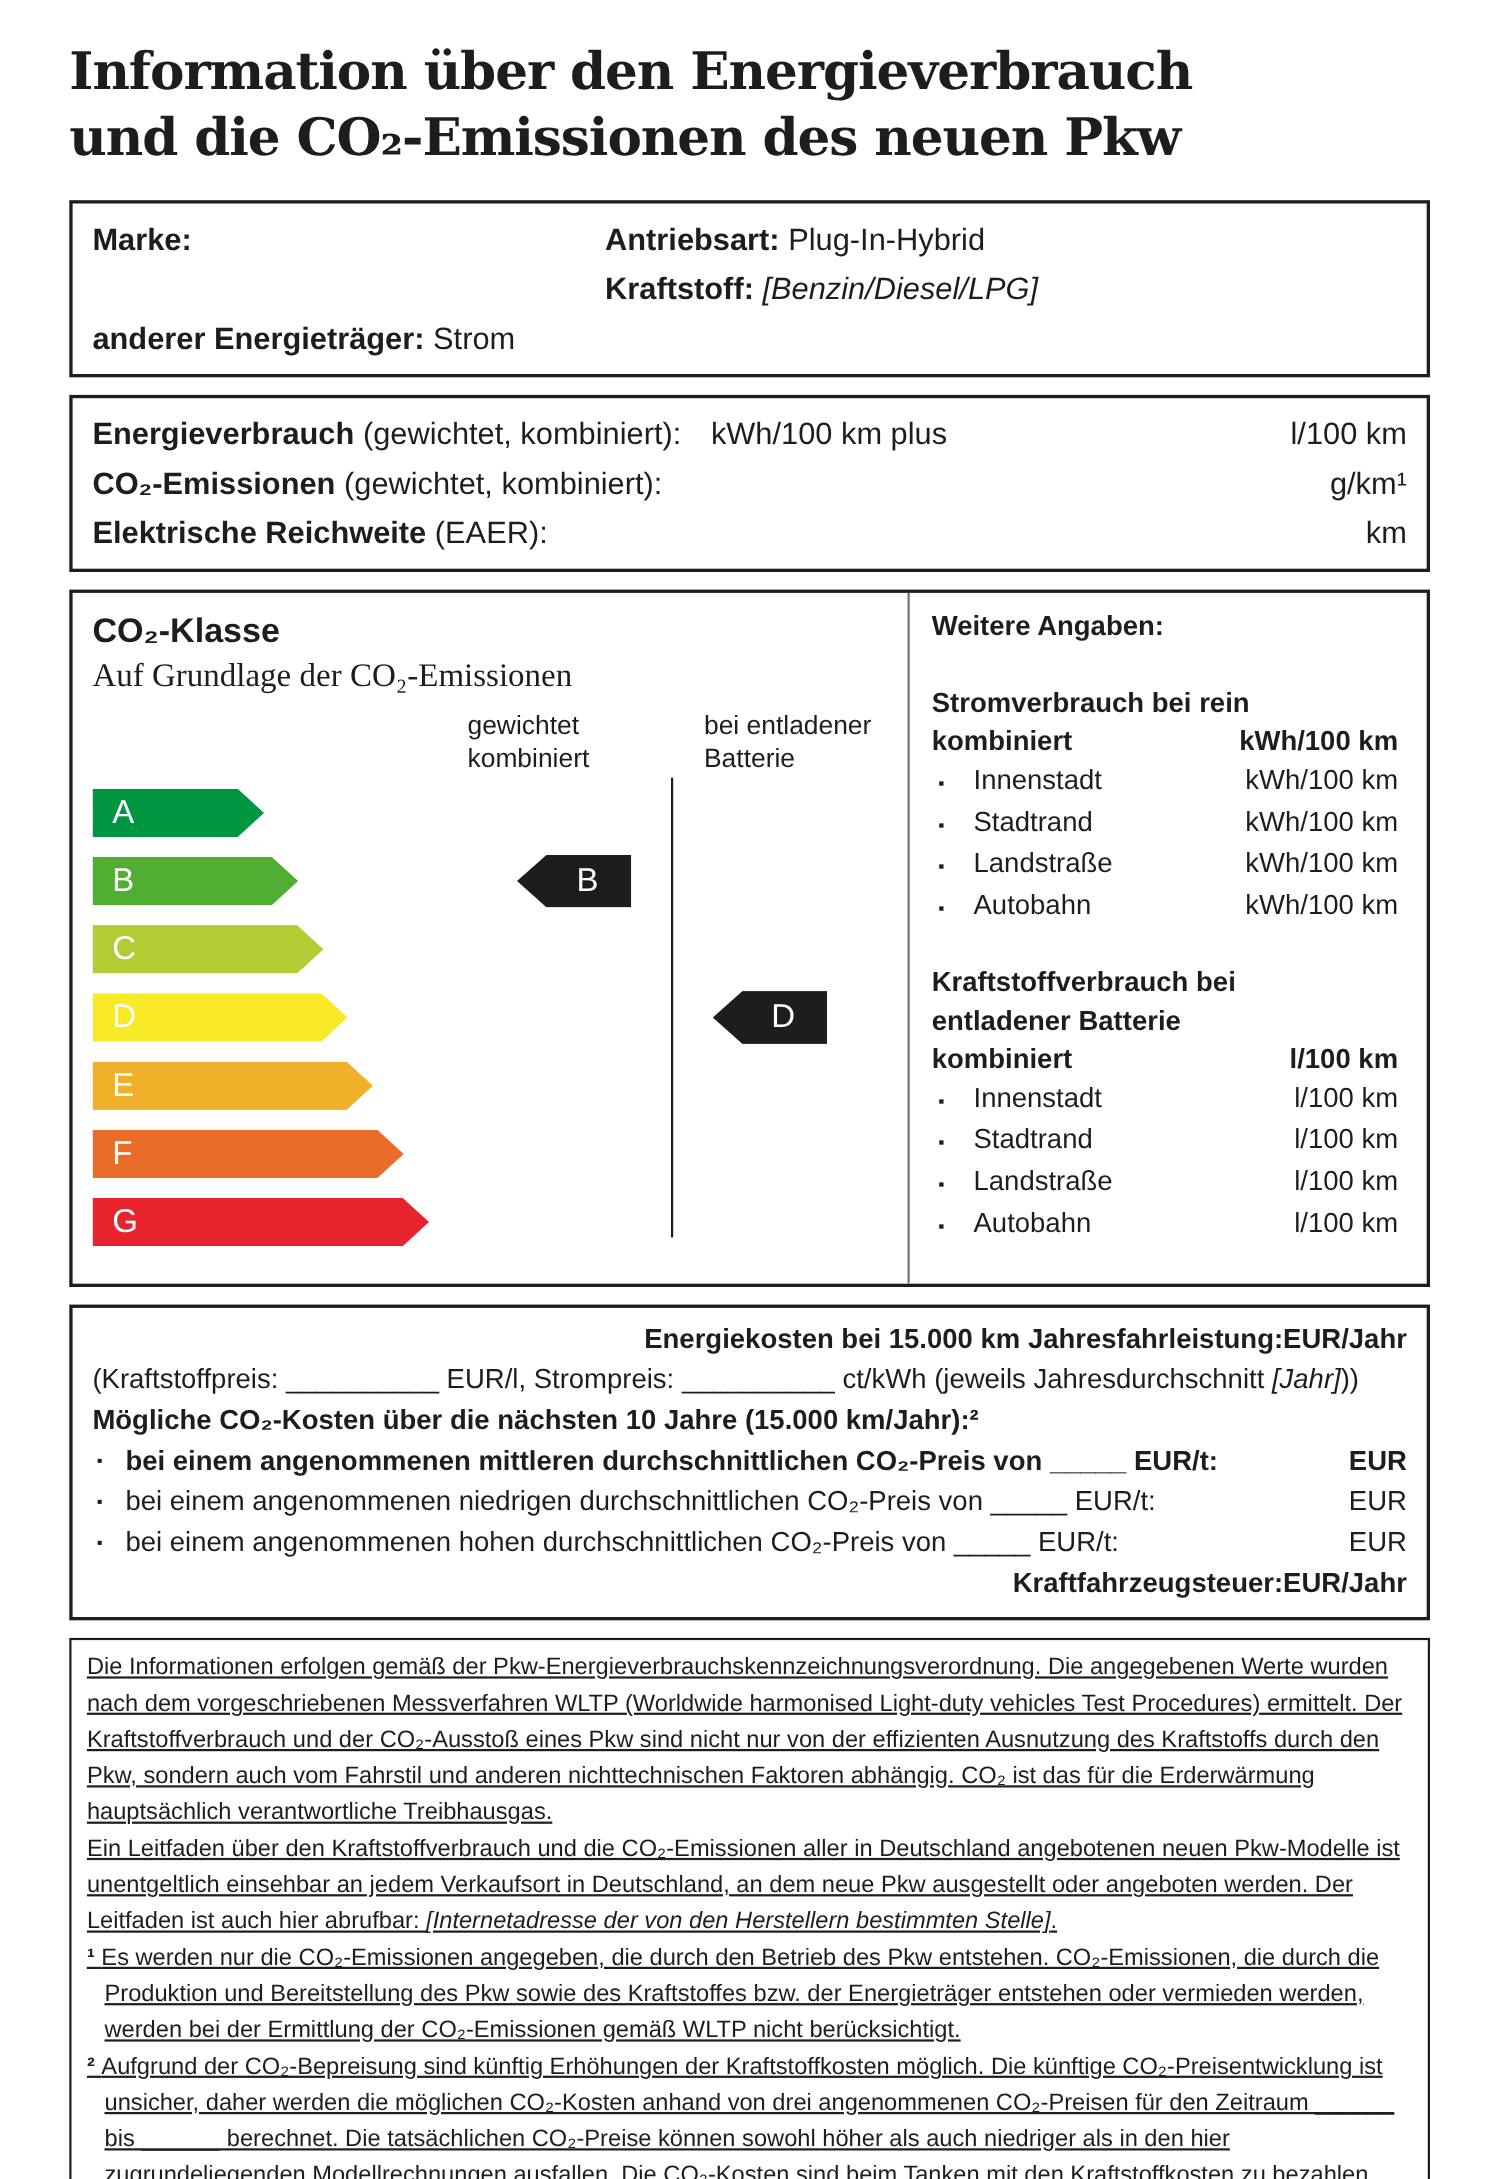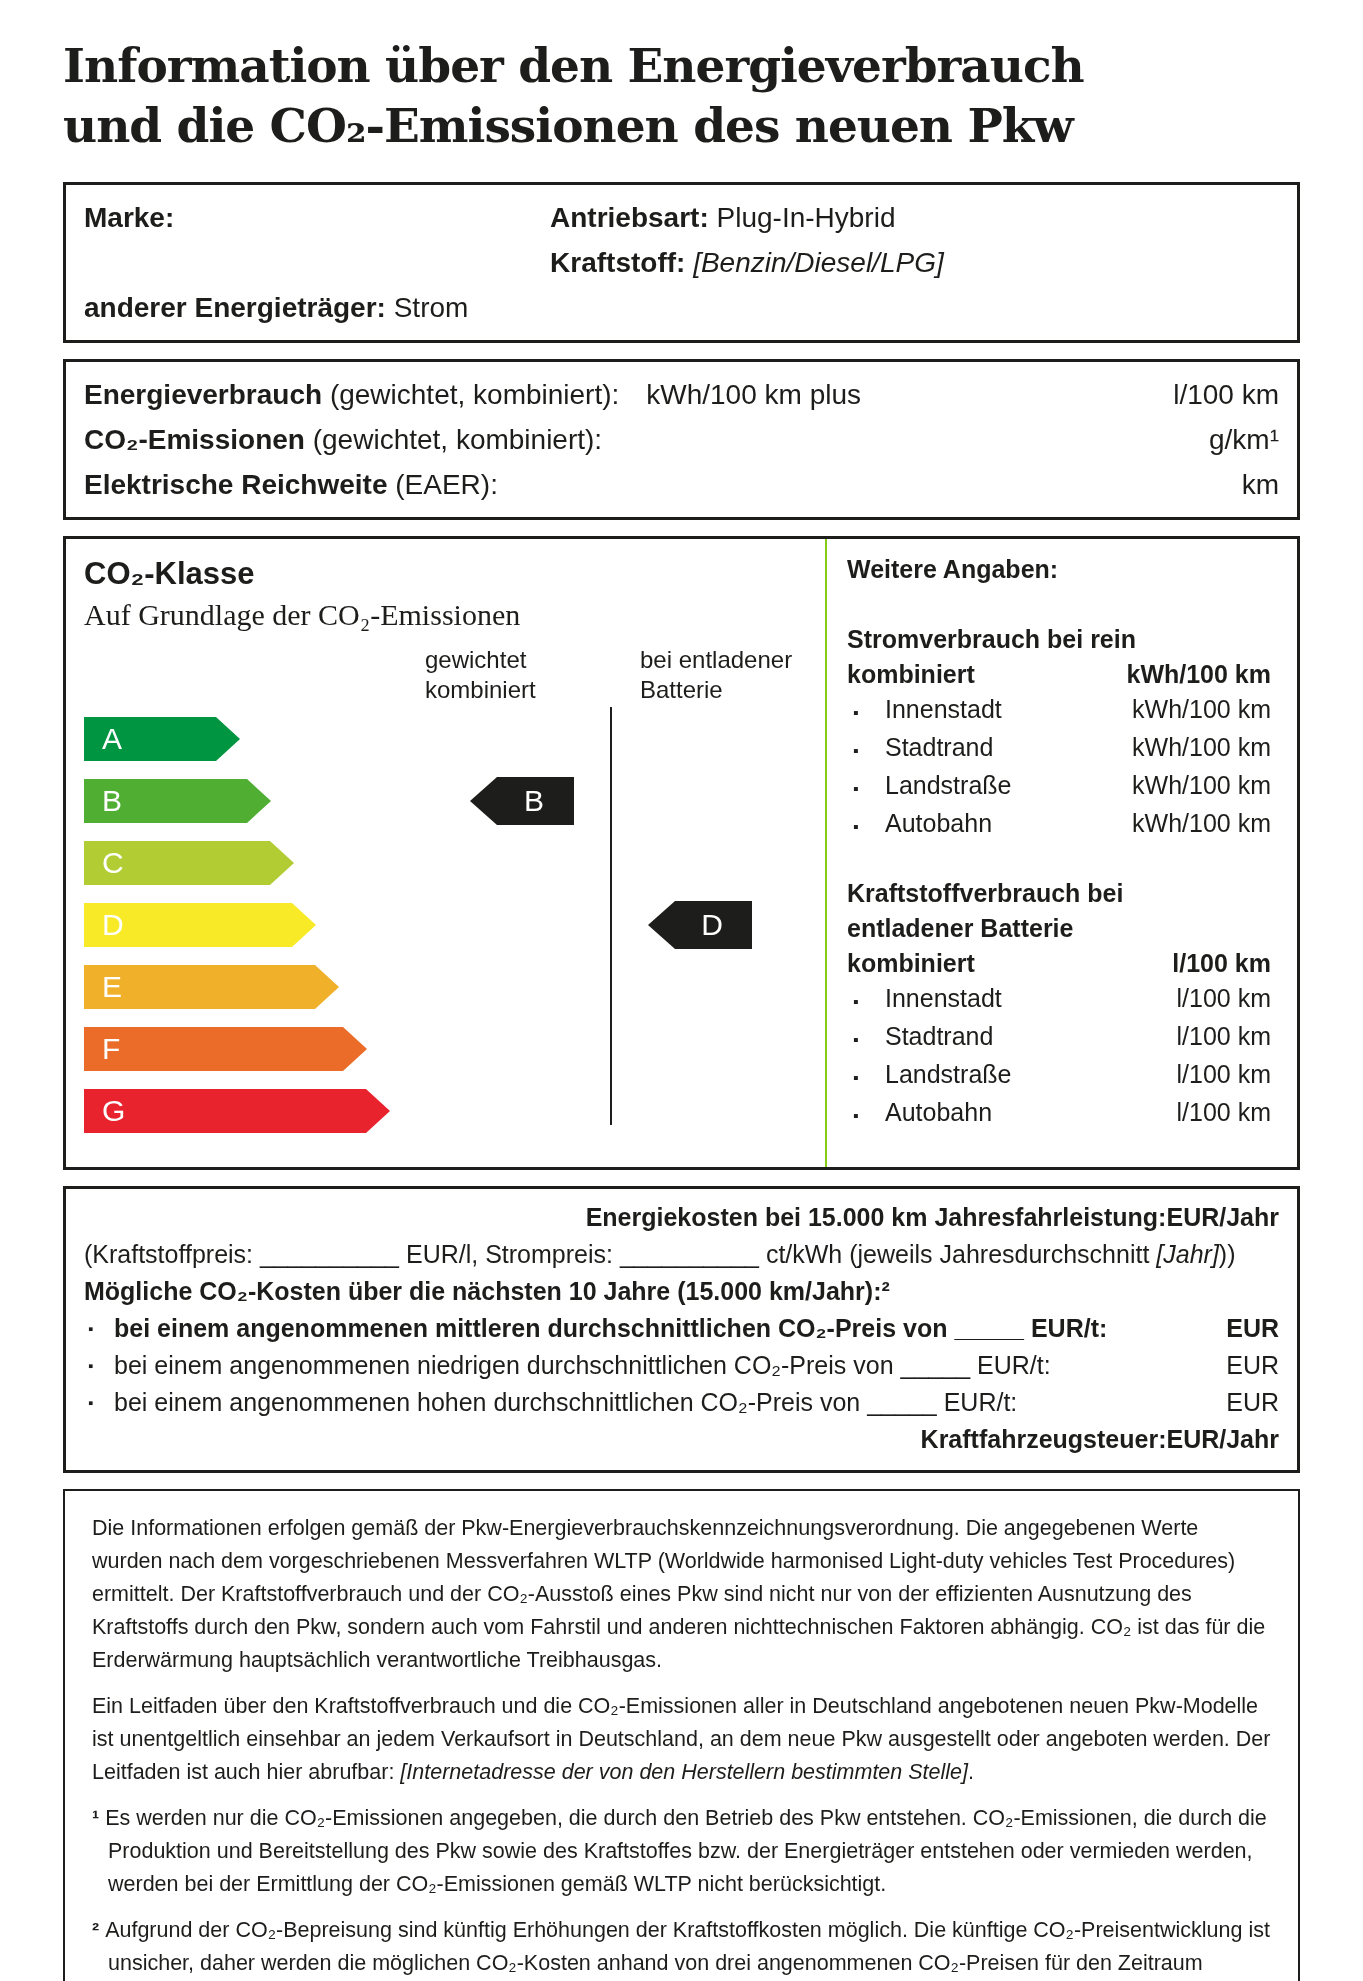--- a/index.html
+++ b/index.html
@@ -57,39 +57,39 @@
   .class-indicator {
     position:absolute; width:104px; height:48px; box-sizing:border-box;
     clip-path:polygon(0 50%, 27px 0, 100% 0, 100% 100%, 27px 100%);
     display:flex; align-items:center; justify-content:center; padding-left:24px;
     color:#ffffff; font-size:30px;
   }
   .ind-b { top:60px; left:386px; }
   .ind-d { top:184px; left:564px; }
 
   
-  .wa-panel { width:472px; flex-shrink:0; border-left:2px solid #84cc16; box-sizing:border-box; padding:14px 26px 12px 20px; }
+  .wa-panel { width:472px; flex-shrink:0; border-left:2px solid #737373; box-sizing:border-box; padding:14px 26px 12px 20px; }
   .wa-title { font-size:25px; font-weight:700; line-height:33px; margin-bottom:36px; }
   .wa-heading { font-size:25px; font-weight:700; line-height:35px; }
   .wa-comb { display:flex; justify-content:space-between; font-size:25px; font-weight:700; line-height:35px; }
   .wa-row { display:flex; align-items:baseline; font-size:25px; line-height:35px; }
   .wa-bullet { width:38px; padding-left:6px; font-size:16px; box-sizing:border-box; }
   .wa-label { flex:1; }
   .wa-gap { height:32px; }
 
   
   .ek { font-size:25px; line-height:37px; padding:10px 18px 12px 18px; }
   .ek-row { display:flex; }
   .ek-label { flex:1;text-align:right; }
   .ek-bullet { width:30px; padding-left:4px; font-size:15px; box-sizing:border-box; }
   .ek-text { flex:1; }
 
   
   .fp { font-size:21.5px; line-height:33px; padding:8px 14px 10px 14px; border-width:2px; }
-  .fp p { margin:13px; }
+  .fp p { margin:0;text-decoration:underline; }
   .fn { padding-left:16px; text-indent:-16px; }
 </style>
 </head>
 <body>
 
 <div class="page">
 
   <h1 class="title">
     <span>Information über den Energieverbrauch</span><br>
     <span>und die CO₂-Emissionen des neuen Pkw</span>

